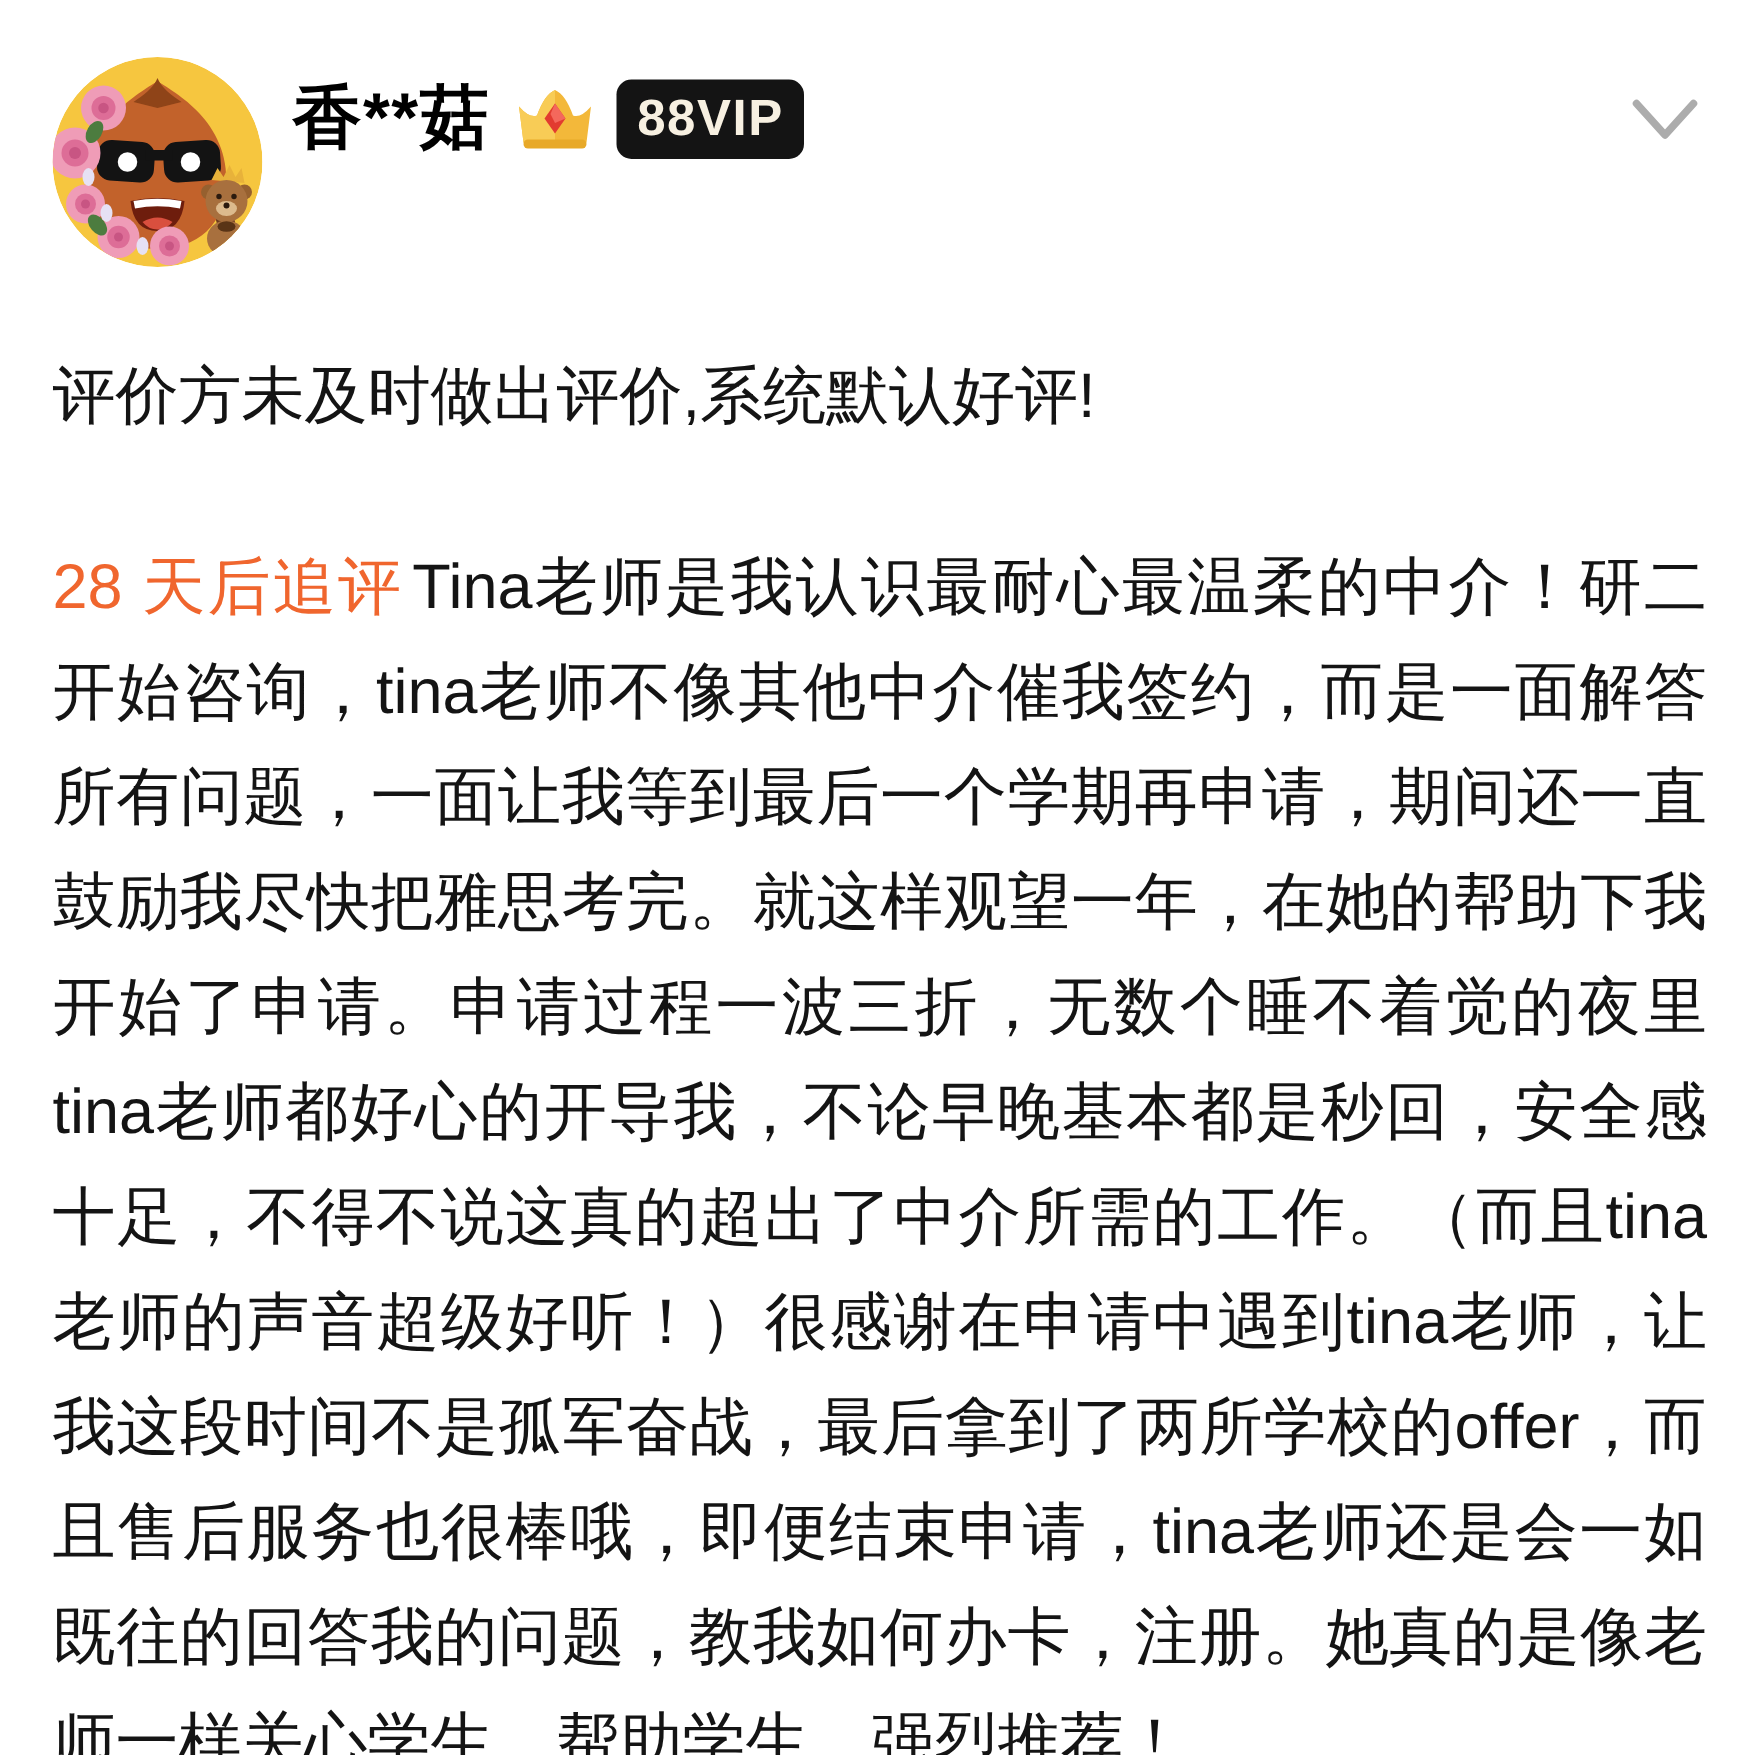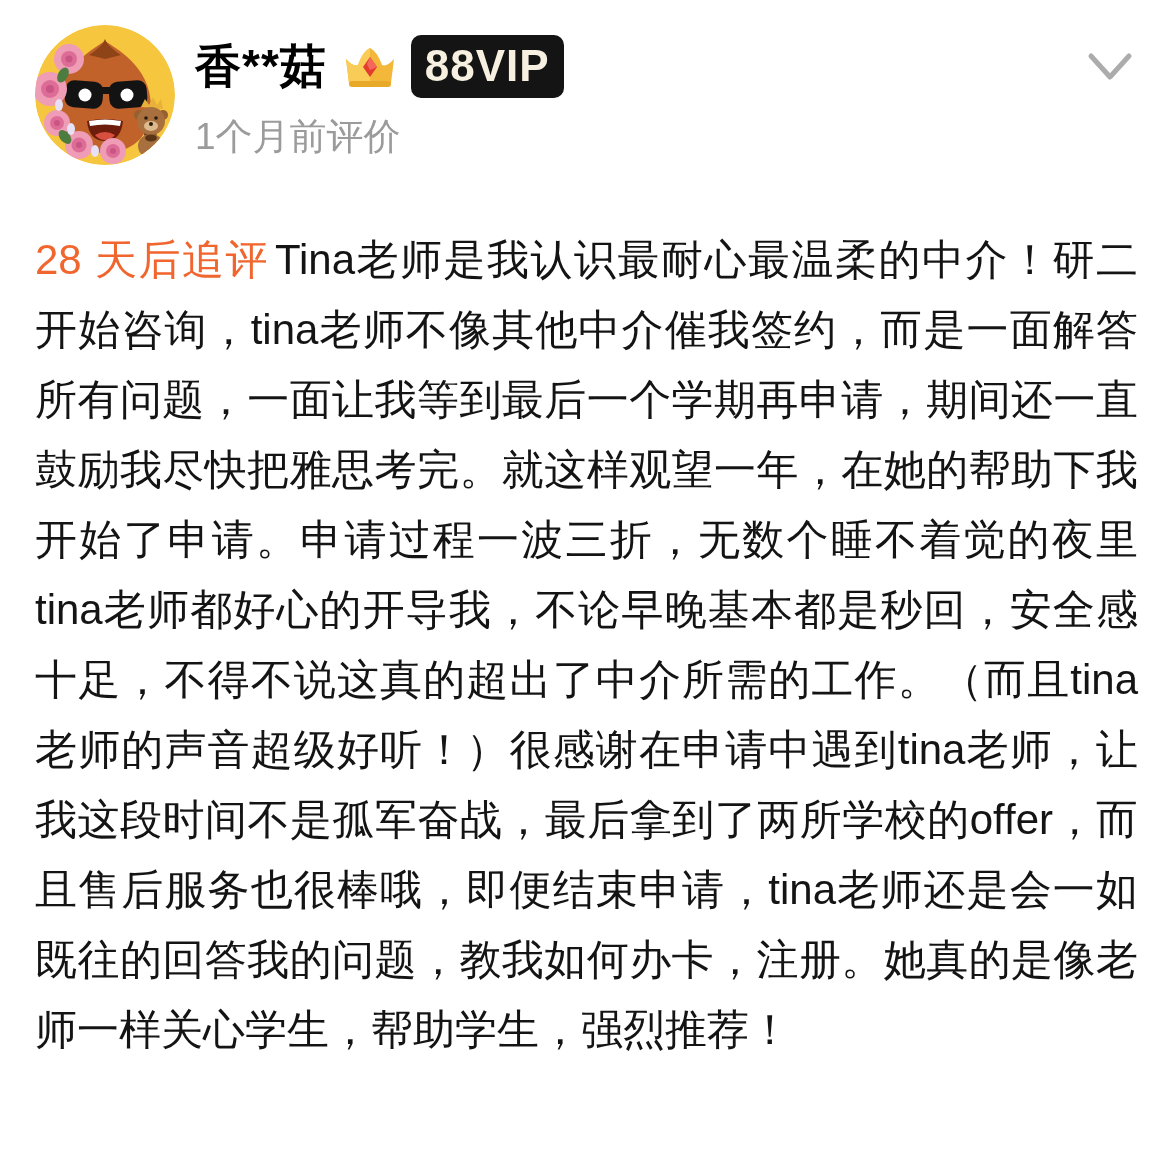--- a/index.html
+++ b/index.html
@@ -8,21 +8,21 @@
     width: 1170px;
     height: 1170px;
     overflow: hidden;
     font-family: "Liberation Sans", "DejaVu Sans", sans-serif;
     color: #141414;
   }
   .card {
     position: relative;
     width: 1170px;
     height: 864px;
-    padding: 25px 32px 0 35px;
+    padding: 38px 32px 0 35px;
     background: #ffffff;
   }
   
   .header {
     position: relative;
     display: flex;
     align-items: flex-start;
   }
   .avatar {
     width: 140px;
@@ -49,21 +49,21 @@
   .crown {
     margin-left: 16px;
     display: inline-flex;
     align-items: center;
   }
   .crown svg { width: 54px; height: 48px; }
   .vip-badge {
     margin-left: 14px;
     background: #141414;
     color: #f7f0e1;
-    font-size: 44px;
+    font-size: 34px;
     font-weight: bold;
     line-height: 1;
     padding: 9px 14px 10px 14px;
     border-radius: 10px;
     letter-spacing: 1px;
   }
   .time {
     margin-top: 14px;
     font-size: 37px;
     color: #9b9b9b;
@@ -177,27 +177,27 @@
           <svg viewBox="0 0 54 48" xmlns="http://www.w3.org/2000/svg">
             <path d="M6 40 L3 16 Q10 24 15 22 Q20 8 27 5 Q34 8 39 22 Q44 24 51 16 L48 40 Q27 46 6 40 Z" fill="#f3b83a"></path>
             <path d="M6 40 L3 16 Q10 24 15 22 Q20 8 27 5 L27 43 Q15 43 6 40 Z" fill="#f8cc56"></path>
             <polygon points="27,14 34,24 27,34 20,24" fill="#e23b30"></polygon>
             <polygon points="27,14 34,24 27,27 24,21" fill="#f4685c"></polygon>
             <rect x="6" y="38" width="42" height="6" rx="3" fill="#e8a928"></rect>
           </svg>
         </span>
         <span class="vip-badge">88VIP</span>
       </div>
-      <div class="time">1个月前评价</div>
     </div>
 
     <div class="chevron">
       <svg viewBox="0 0 48 34" xmlns="http://www.w3.org/2000/svg">
         <polyline points="5,6 24,27 43,6" fill="none" stroke="#acacac" stroke-width="5" stroke-linecap="round" stroke-linejoin="round"></polyline>
       </svg>
     </div>
 
   </div>
 
+  <p class="system-note">评价方未及时做出评价,系统默认好评!</p>
 
   <p class="followup"><span class="followup-label">28 天后追评</span><span>Tina老师是我认识最耐心最温柔的中介！研二开始咨询，tina老师不像其他中介催我签约，而是一面解答所有问题，一面让我等到最后一个学期再申请，期间还一直鼓励我尽快把雅思考完。就这样观望一年，在她的帮助下我开始了申请。申请过程一波三折，无数个睡不着觉的夜里tina老师都好心的开导我，不论早晚基本都是秒回，安全感十足，不得不说这真的超出了中介所需的工作。（而且tina老师的声音超级好听！）很感谢在申请中遇到tina老师，让我这段时间不是孤军奋战，最后拿到了两所学校的offer，而且售后服务也很棒哦，即便结束申请，tina老师还是会一如既往的回答我的问题，教我如何办卡，注册。她真的是像老师一样关心学生，帮助学生，强烈推荐！</span></p>
 
 </div>
 
 </body></html>

